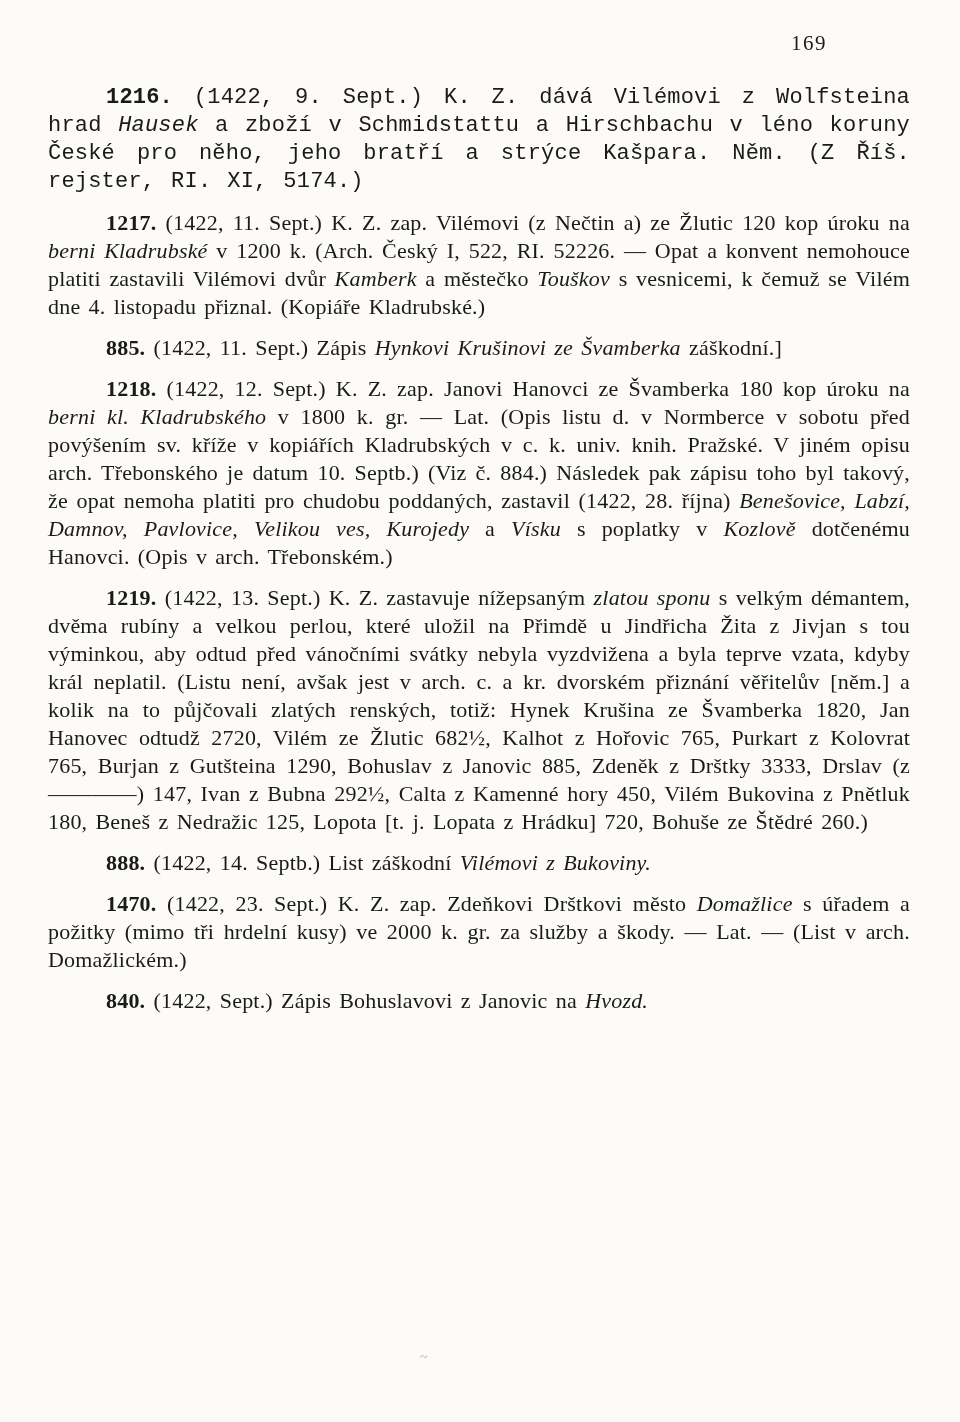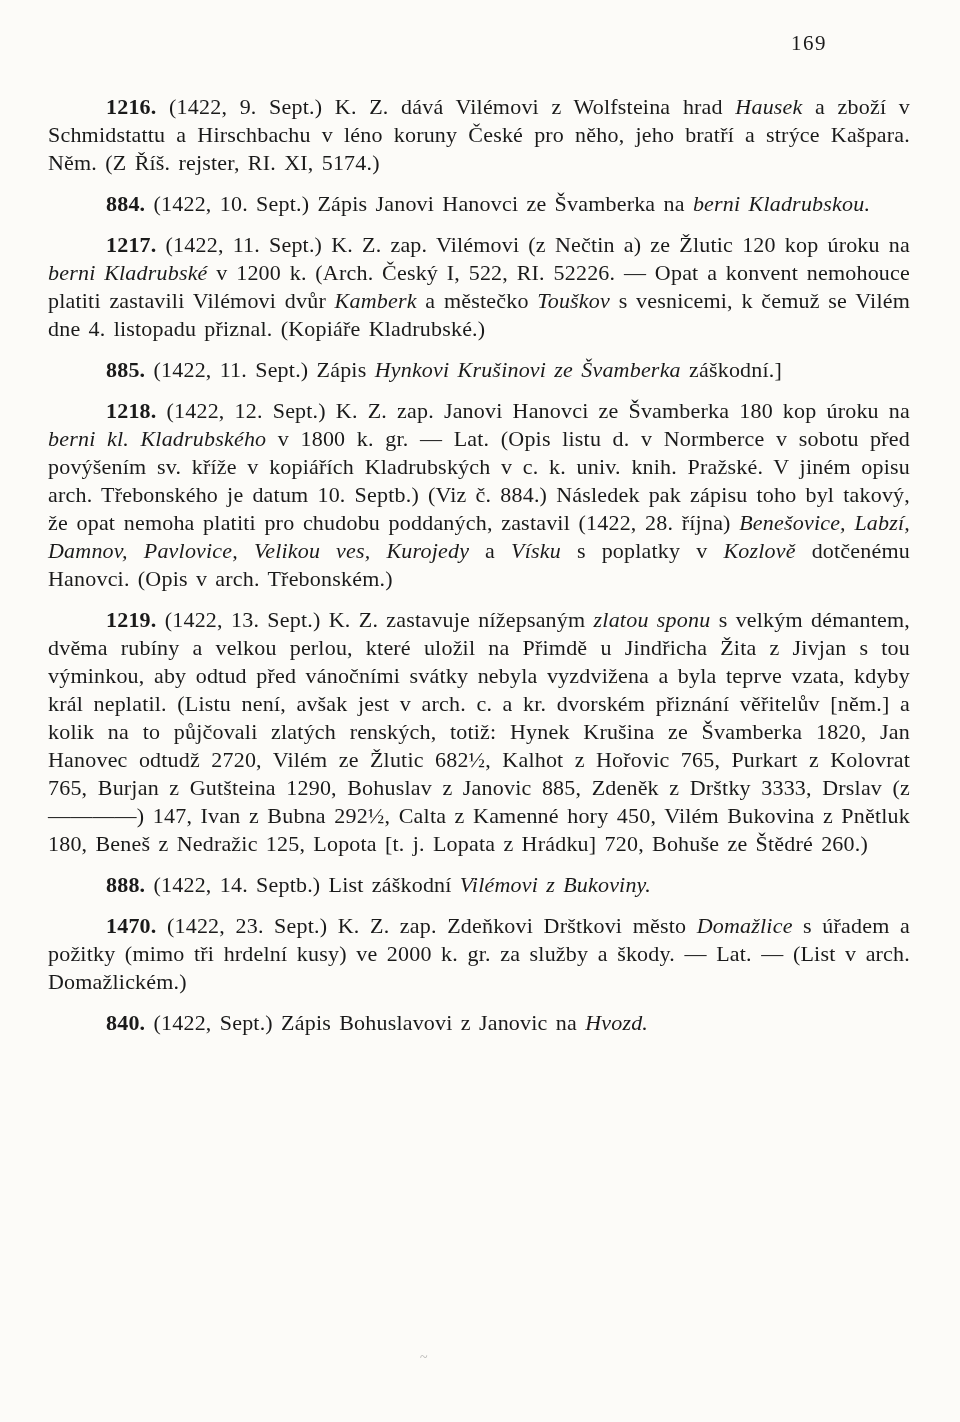--- a/index.html
+++ b/index.html
@@ -34,42 +34,41 @@
   p.entry {
     font-size: 22px;
     line-height: 28px;
     text-align: justify;
     text-indent: 58px;
     margin-top: 13px;
     letter-spacing: 0.2px;
     word-spacing: 2.5px;
     color: var(--ink, #1a1a1a);
   }
-  p.entry:first-child { margin-top: 9px; }
+  p.entry:first-child { margin-top: 0; font-family: Liberation Mono, monospace; }
   .seg-bold   { font-weight: bold; }
   .seg-italic { font-style: italic; }
   .seg-roman  { font-style: normal; font-weight: normal; }
   .artifact {
     position: absolute;
     top: 1350px;
     left: 420px;
     font-size: 14px;
     color: #777;
     opacity: 0.55;
   }
 </style>
 </head>
 <body>
 
 <div class="page">
   <div class="page-number">169</div>
 
   <div class="entries">
       <p class="entry"><span class="seg-bold">1216.</span><span class="seg-roman"> (1422, 9. Sept.)  K. Z. dává Vilémovi z Wolfsteina hrad </span><span class="seg-italic">Hausek</span><span class="seg-roman"> a zboží v Schmidstattu a Hirschbachu v léno koruny České pro něho, jeho bratří a strýce Kašpara.  Něm.  (Z Říš. rejster, RI. XI, 5174.)</span></p>
-      <p class="entry"><span class="seg-bold">884.</span><span class="seg-roman"> (1422, 10. Sept.)  Zápis Janovi Hanovci ze Švamberka na </span><span class="seg-italic">berni Kladrubskou.</span></p>
       <p class="entry"><span class="seg-bold">1217.</span><span class="seg-roman"> (1422, 11. Sept.)  K. Z. zap. Vilémovi (z Nečtin a) ze Žlutic 120 kop úroku na </span><span class="seg-italic">berni Kladrubské</span><span class="seg-roman"> v 1200 k. (Arch. Český I, 522, RI. 52226. — Opat a konvent nemohouce platiti zastavili Vilémovi dvůr </span><span class="seg-italic">Kamberk</span><span class="seg-roman"> a městečko </span><span class="seg-italic">Touškov</span><span class="seg-roman"> s vesnicemi, k čemuž se Vilém dne 4. listopadu přiznal. (Kopiáře Kladrubské.)</span></p>
       <p class="entry"><span class="seg-bold">885.</span><span class="seg-roman"> (1422, 11. Sept.)  Zápis </span><span class="seg-italic">Hynkovi Krušinovi ze Švamberka</span><span class="seg-roman"> záškodní.]</span></p>
       <p class="entry"><span class="seg-bold">1218.</span><span class="seg-roman"> (1422, 12. Sept.)  K. Z. zap.  Janovi Hanovci ze Švamberka 180 kop úroku na </span><span class="seg-italic">berni kl. Kladrubského</span><span class="seg-roman"> v 1800 k. gr. — Lat. (Opis listu d. v Normberce v sobotu před povýšením sv. kříže v kopiářích Kladrubských v c. k. univ. knih. Pražské. V jiném opisu arch. Třebonského je datum 10. Septb.) (Viz č. 884.) Následek pak zápisu toho byl takový, že opat nemoha platiti pro chudobu poddaných, zastavil (1422, 28. října) </span><span class="seg-italic">Benešovice, Labzí, Damnov, Pavlovice, Velikou ves, Kurojedy</span><span class="seg-roman"> a </span><span class="seg-italic">Vísku</span><span class="seg-roman"> s poplatky v </span><span class="seg-italic">Kozlově</span><span class="seg-roman"> dotčenému Hanovci. (Opis v arch. Třebonském.)</span></p>
       <p class="entry"><span class="seg-bold">1219.</span><span class="seg-roman"> (1422, 13. Sept.)  K. Z. zastavuje nížepsaným </span><span class="seg-italic">zlatou sponu</span><span class="seg-roman"> s velkým démantem, dvěma rubíny a velkou perlou, které uložil na Přimdě u Jindřicha Žita z Jivjan s tou výminkou, aby odtud před vánočními svátky nebyla vyzdvižena a byla teprve vzata, kdyby král neplatil. (Listu není, avšak jest v arch. c. a kr. dvorském přiznání věřitelův [něm.] a kolik na to půjčovali zlatých renských, totiž: Hynek Krušina ze Švamberka 1820, Jan Hanovec odtudž 2720, Vilém ze Žlutic 682½, Kalhot z Hořovic 765, Purkart z Kolovrat 765, Burjan z Gutšteina 1290, Bohuslav z Janovic 885, Zdeněk z Drštky 3333, Drslav (z ————) 147, Ivan z Bubna 292½, Calta z Kamenné hory 450, Vilém Bukovina z Pnětluk 180, Beneš z Nedražic 125, Lopota [t. j. Lopata z Hrádku] 720, Bohuše ze Štědré 260.)</span></p>
       <p class="entry"><span class="seg-bold">888.</span><span class="seg-roman"> (1422, 14. Septb.)  List záškodní </span><span class="seg-italic">Vilémovi z Bukoviny.</span></p>
       <p class="entry"><span class="seg-bold">1470.</span><span class="seg-roman"> (1422, 23. Sept.)  K. Z. zap. Zdeňkovi Drštkovi město </span><span class="seg-italic">Domažlice</span><span class="seg-roman"> s úřadem a požitky (mimo tři hrdelní kusy) ve 2000 k. gr. za služby a škody. — Lat. — (List v arch. Domažlickém.)</span></p>
       <p class="entry"><span class="seg-bold">840.</span><span class="seg-roman"> (1422, Sept.)  Zápis Bohuslavovi z Janovic na </span><span class="seg-italic">Hvozd.</span></p>
     </div>
 
   <span class="artifact">~</span>

